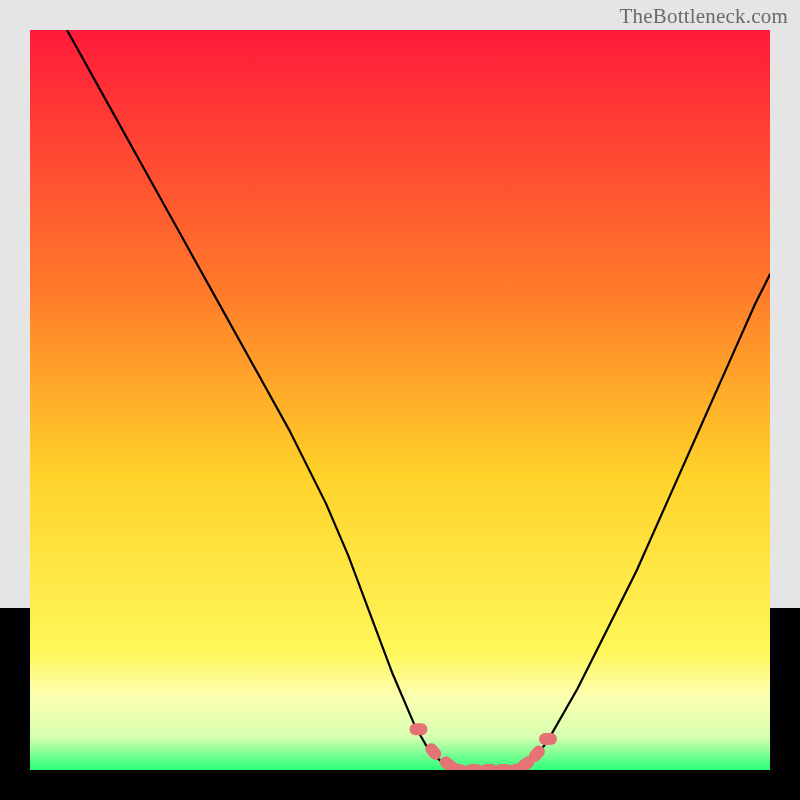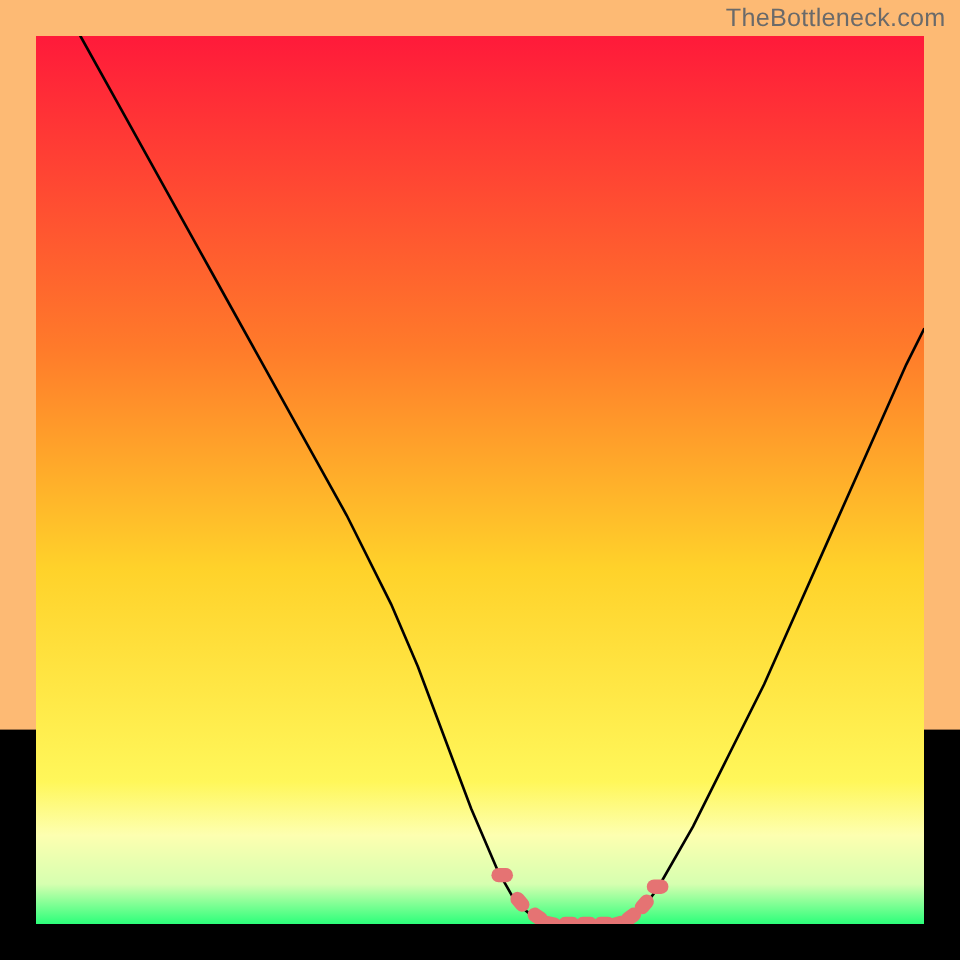--- a/index.html
+++ b/index.html
@@ -10,21 +10,22 @@
     background: #000;
     overflow: hidden;
     font-family: Arial, Helvetica, sans-serif;
   }
   .frame {
     position: absolute;
     left: 0;
     top: 0;
     width: 800px;
     height: 608px;
-    background: #fdba74;
+    background: #e5e5e5;
+    font-family: Liberation Serif, serif;
   }
   .watermark {
     position: absolute;
     top: 4px;
     right: 12px;
     color: #6a6a6a;
     font-size: 21px;
     font-weight: 400;
     letter-spacing: 0.2px;
     user-select: none;

